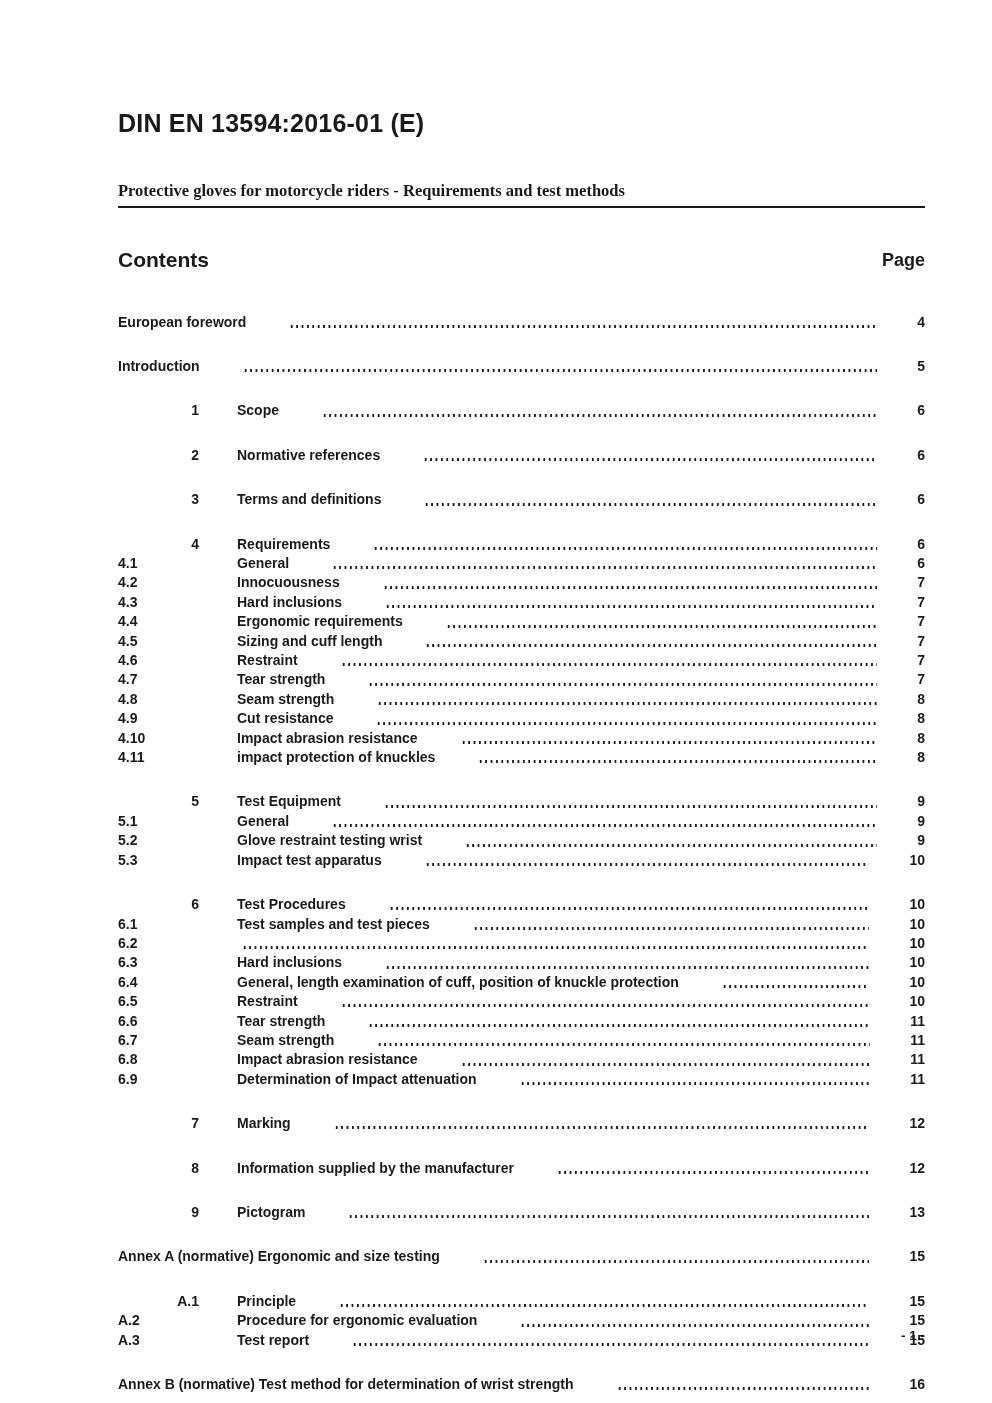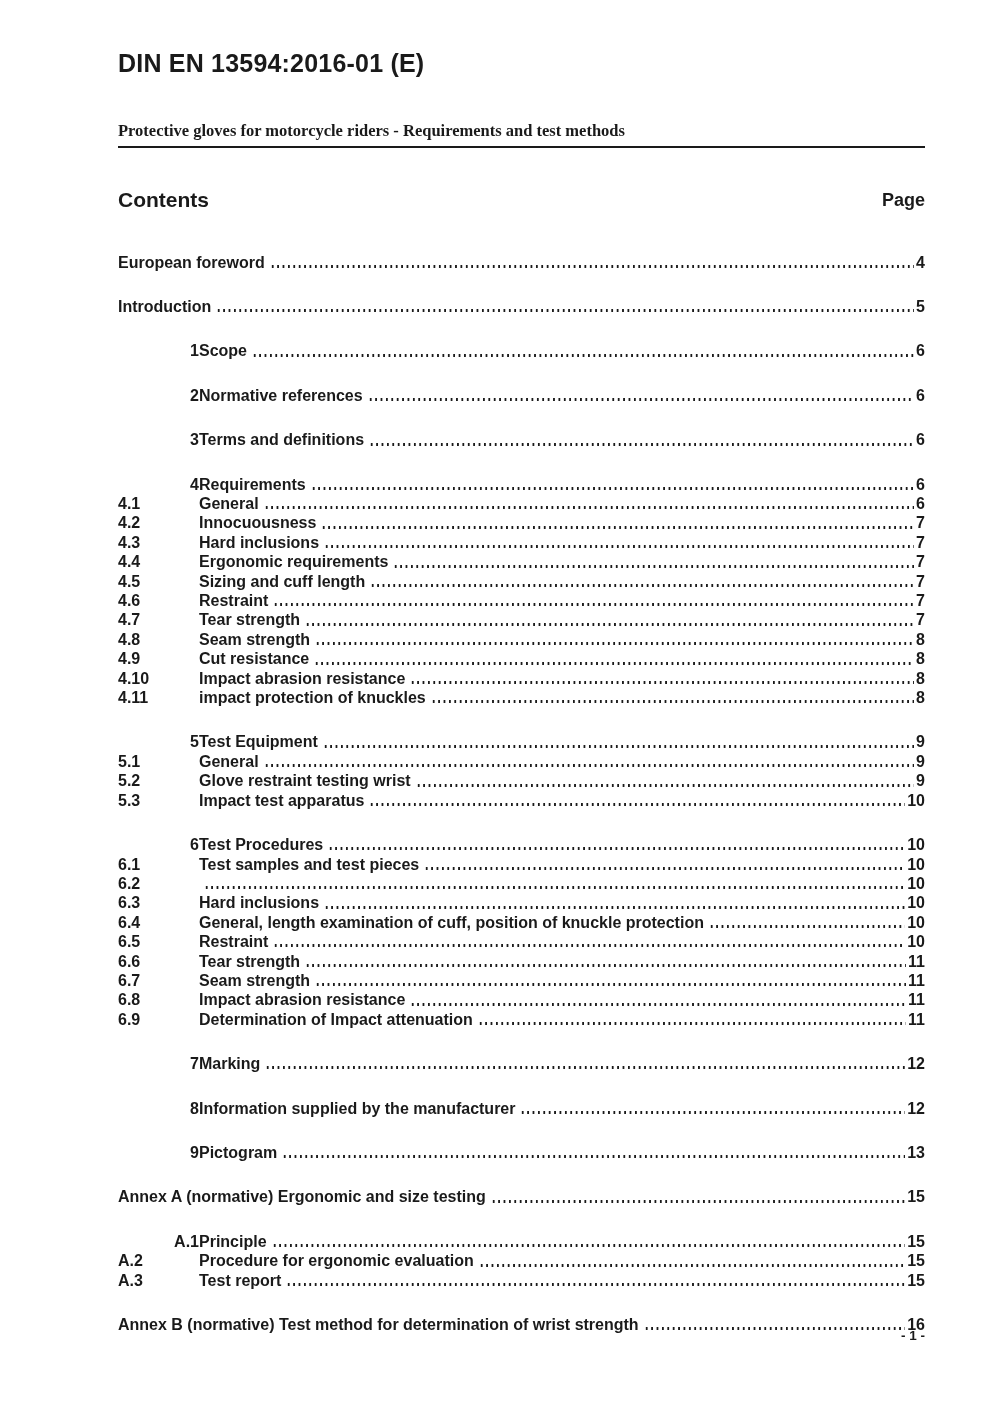--- a/index.html
+++ b/index.html
@@ -18,21 +18,21 @@
     -webkit-font-smoothing: antialiased;
   }
   .page {
     position: absolute;
     left: 118px;
     right: 67px;
     top: 0;
   }
   .doc-number {
     margin: 0;
-    padding-top: 50px;
+    padding-top: 110px;
     font-size: 25px;
     line-height: 1.1;
     letter-spacing: 0.2px;
   }
   .doc-title {
     margin: 0;
     margin-top: 44px;
     font-size: 16.5px;
     line-height: 1.15;
     font-family: Liberation Serif, serif;
@@ -55,23 +55,24 @@
     line-height: 1.1;
   }
   .page-col-label {
     font-size: 18px;
   }
   .toc {
     margin-top: 41px;
   }
   .toc-row {
     display: flex;
-    font-size: 16px;
+    font-size: 14px;
     line-height: 19.4px;
     white-space: nowrap;
+    gap: 38px;
   }
   .toc-row.gap {
     margin-top: 25px;
     text-align: right;
   }
   .toc-num {
     width: 81px;
     flex: 0 0 81px;
   }
   .toc-title {

